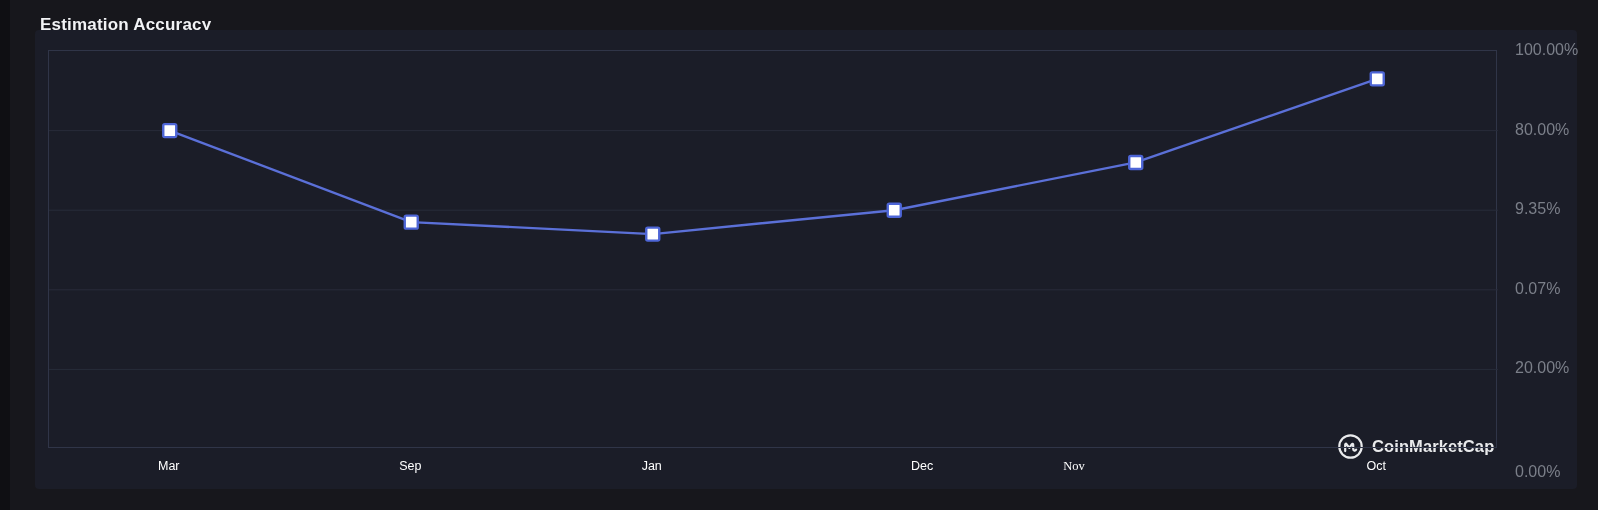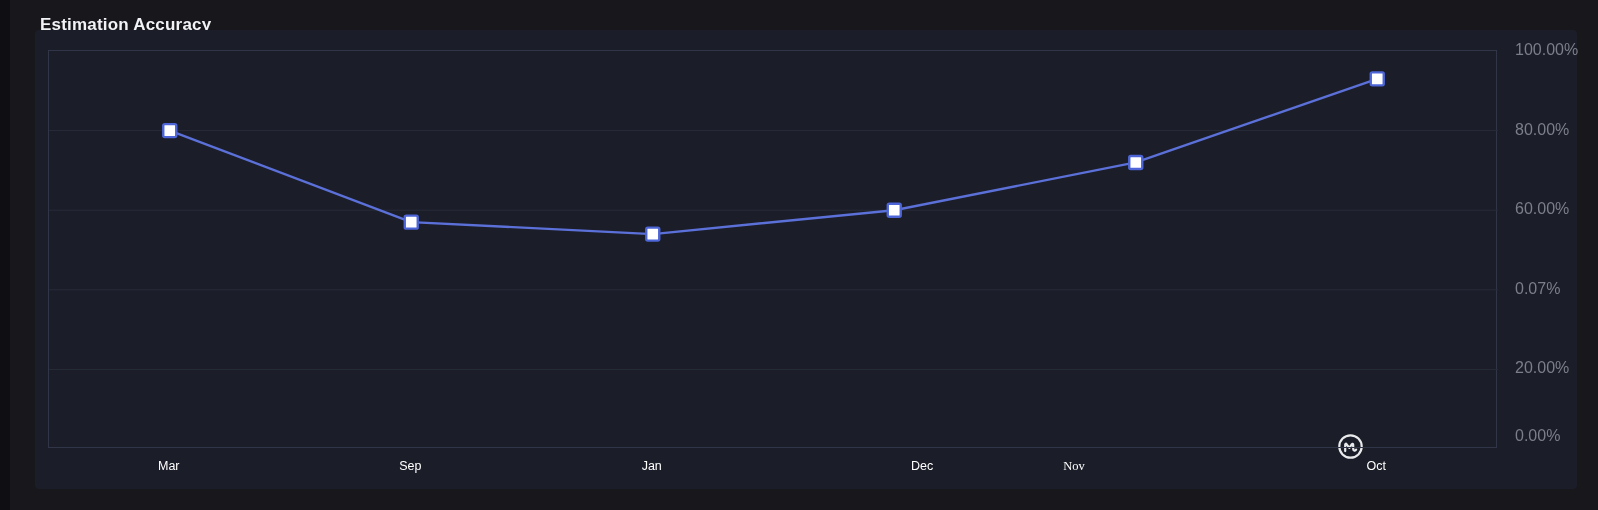--- a/index.html
+++ b/index.html
@@ -56,20 +56,21 @@
 <div class="page-title">Estimation Accuracy</div>
 
 <div class="chart-panel">
   <div class="watermark">
     <span style="display:inline-flex;">
       <svg width="27" height="27" viewBox="0 0 27 27">
         <circle cx="13.5" cy="13.5" r="11.2" fill="none" stroke="#e9eaec" stroke-width="2.2"></circle>
         <path d="M8.2 18.1 v-6.6 c0-.75.85-1.05 1.3-.45 l2.85 3.85 2.55-3.75 c.45-.6 1.3-.35 1.3.4 v4.35 c0 1.95 2.1 2.4 3 .7" fill="none" stroke="#e9eaec" stroke-width="2.2" stroke-linecap="round" stroke-linejoin="round"></path>
       </svg>
     </span>
+    <span class="watermark-text">CoinMarketCap</span>
   </div>
 </div>
 
 <div class="plot-area">
   <svg id="chart-svg" width="1449" height="398">
       <line x1="0" x2="1449" y1="318.40000000000003" y2="318.40000000000003" stroke="#282c3a" stroke-width="1"></line>
       <line x1="0" x2="1449" y1="238.79999999999998" y2="238.79999999999998" stroke="#282c3a" stroke-width="1"></line>
       <line x1="0" x2="1449" y1="159.20000000000002" y2="159.20000000000002" stroke="#282c3a" stroke-width="1"></line>
       <line x1="0" x2="1449" y1="79.59999999999998" y2="79.59999999999998" stroke="#282c3a" stroke-width="1"></line>
       <polyline points="120.75,79.59999999999998 362.25,171.14000000000001 603.75,183.07999999999998 845.25,159.20000000000002 1086.75,111.44000000000001 1328.25,27.85999999999998" fill="none" stroke="#5b70d8" stroke-width="2.4" stroke-linejoin="round"></polyline>
@@ -78,24 +79,24 @@
       <rect x="597.25" y="176.57999999999998" width="13" height="13" rx="1.5" fill="#ffffff" stroke="#4d65d6" stroke-width="2.4"></rect>
       <rect x="838.75" y="152.70000000000002" width="13" height="13" rx="1.5" fill="#ffffff" stroke="#4d65d6" stroke-width="2.4"></rect>
       <rect x="1080.25" y="104.94000000000001" width="13" height="13" rx="1.5" fill="#ffffff" stroke="#4d65d6" stroke-width="2.4"></rect>
       <rect x="1321.75" y="21.35999999999998" width="13" height="13" rx="1.5" fill="#ffffff" stroke="#4d65d6" stroke-width="2.4"></rect>
     </svg>
 </div>
 
 <div id="y-axis">
     <div class="ytick" style="top: 42px;">100.00%</div>
     <div class="ytick" style="top: 121.6px;">80.00%</div>
-    <div class="ytick" style="top: 201.2px;">60.00%</div>
+    <div class="ytick" style="top: 201.2px;">9.35%</div>
     <div class="ytick" style="top: 280.8px;">0.07%</div>
     <div class="ytick" style="top: 360.4px;">20.00%</div>
-    <div class="ytick" style="top: 428px;">0.00%</div>
+    <div class="ytick" style="top: 464px;">0.00%</div>
   </div>
 <div id="x-axis">
     <div class="xtick" style="left: 128.75px;">Mar</div>
     <div class="xtick" style="left: 370.25px;">Sep</div>
     <div class="xtick" style="left: 611.75px;">Jan</div>
     <div class="xtick" style="left: 853.25px; text-align: right;">Dec</div>
     <div class="xtick" style="left: 1034px; font-family: Liberation Serif, serif;">Nov</div>
     <div class="xtick" style="left: 1336.25px;">Oct</div>
   </div>
 

